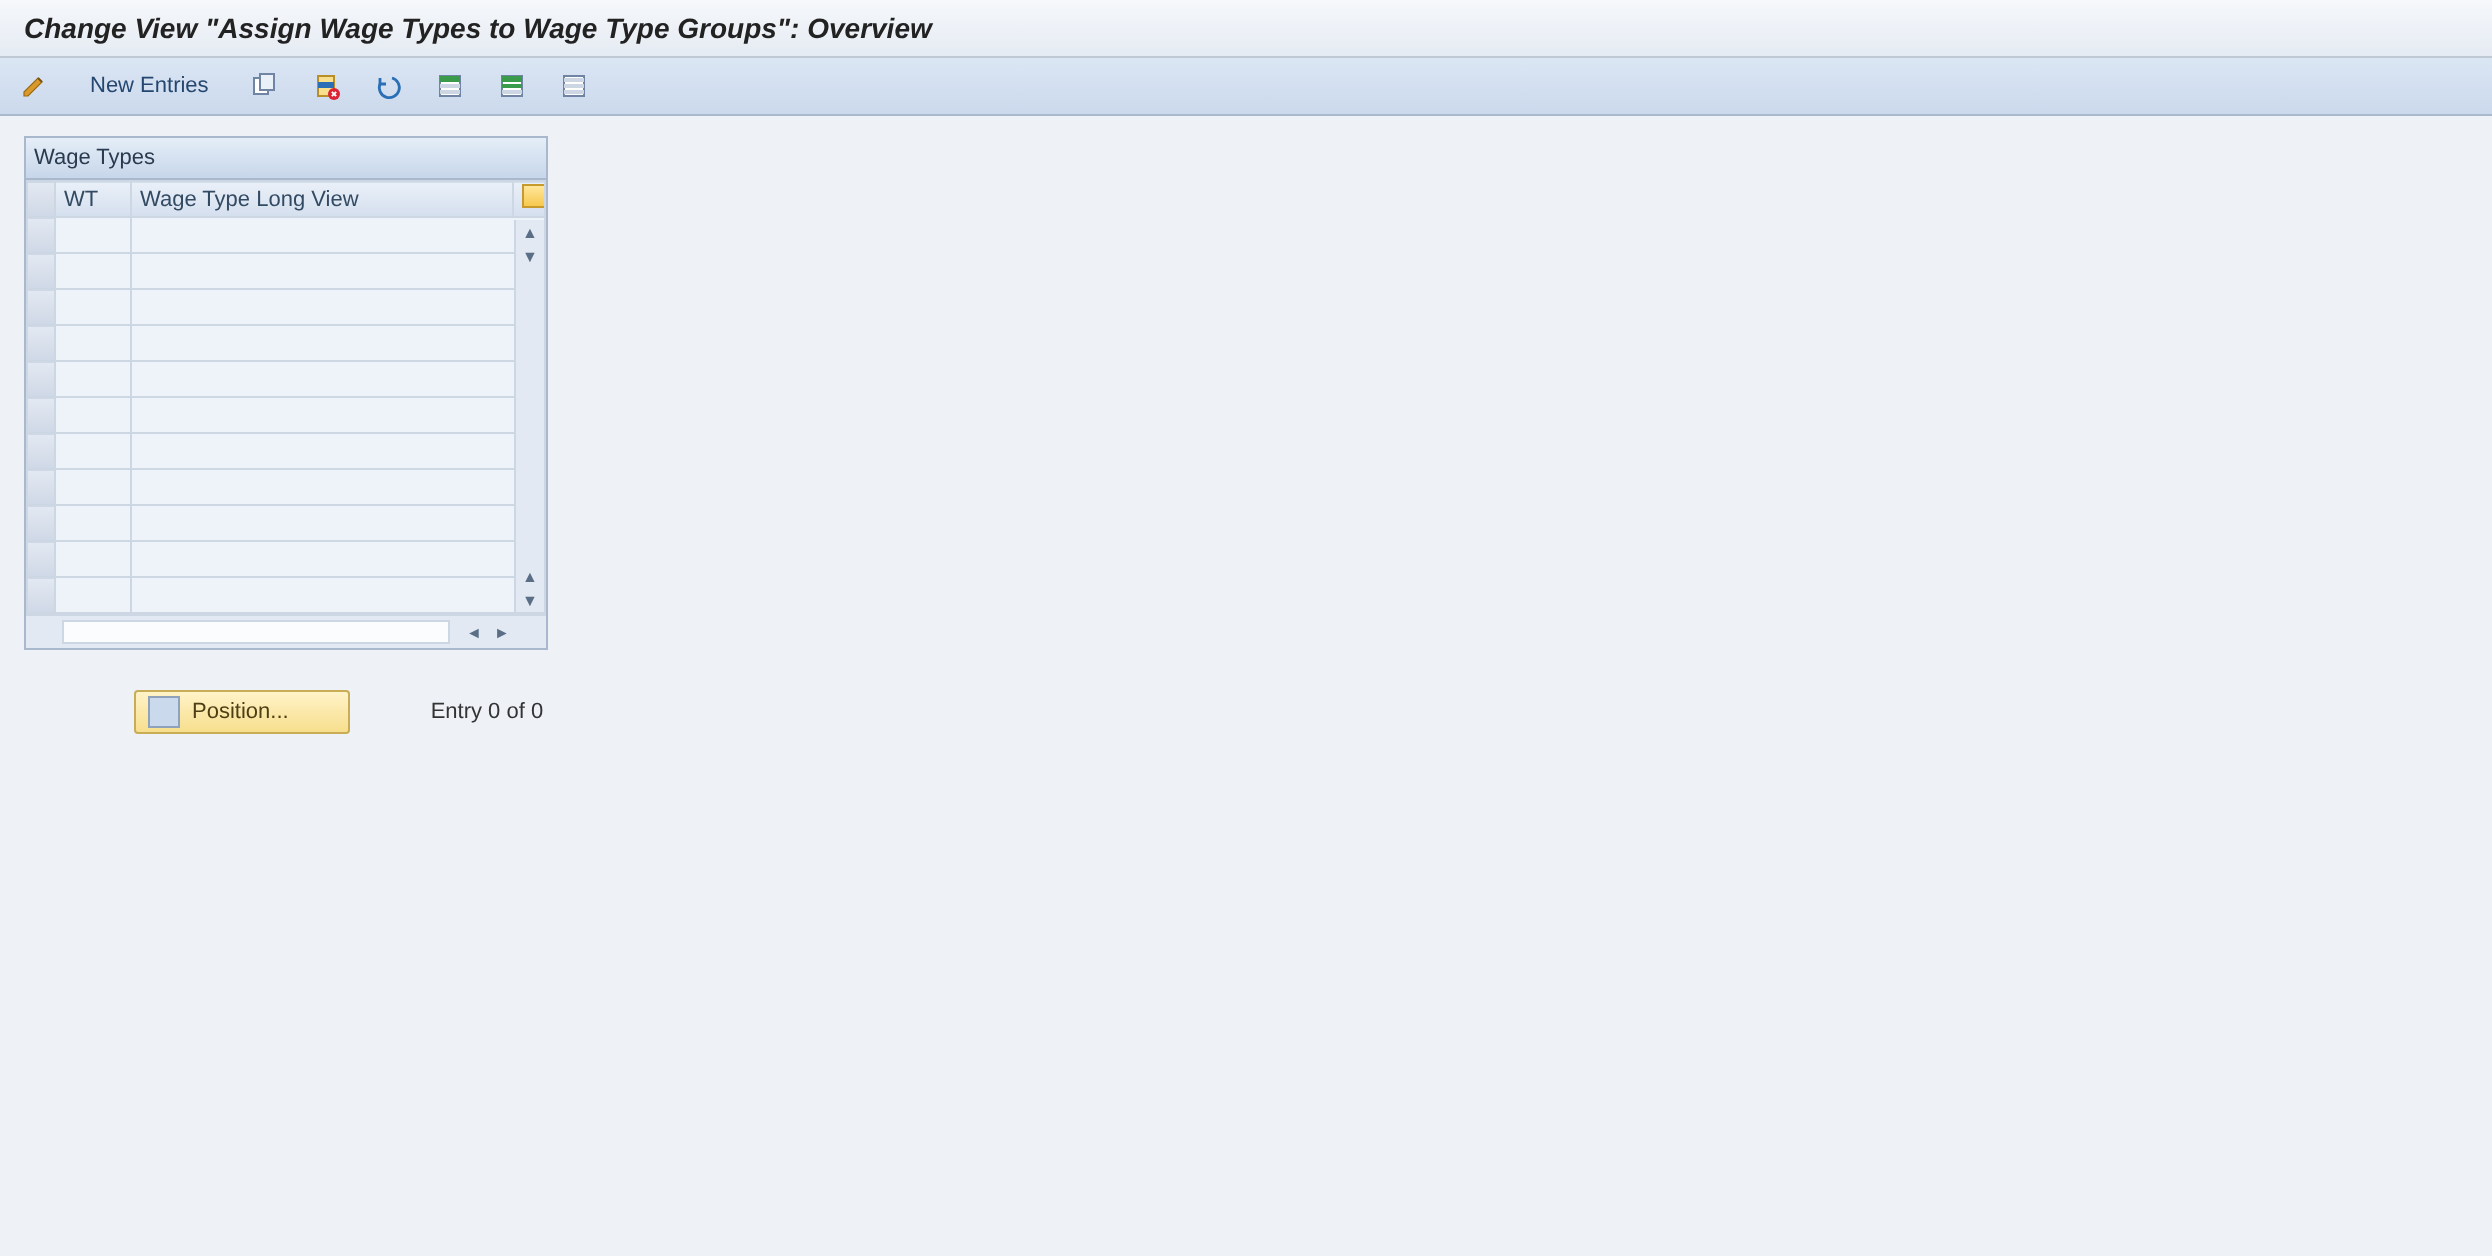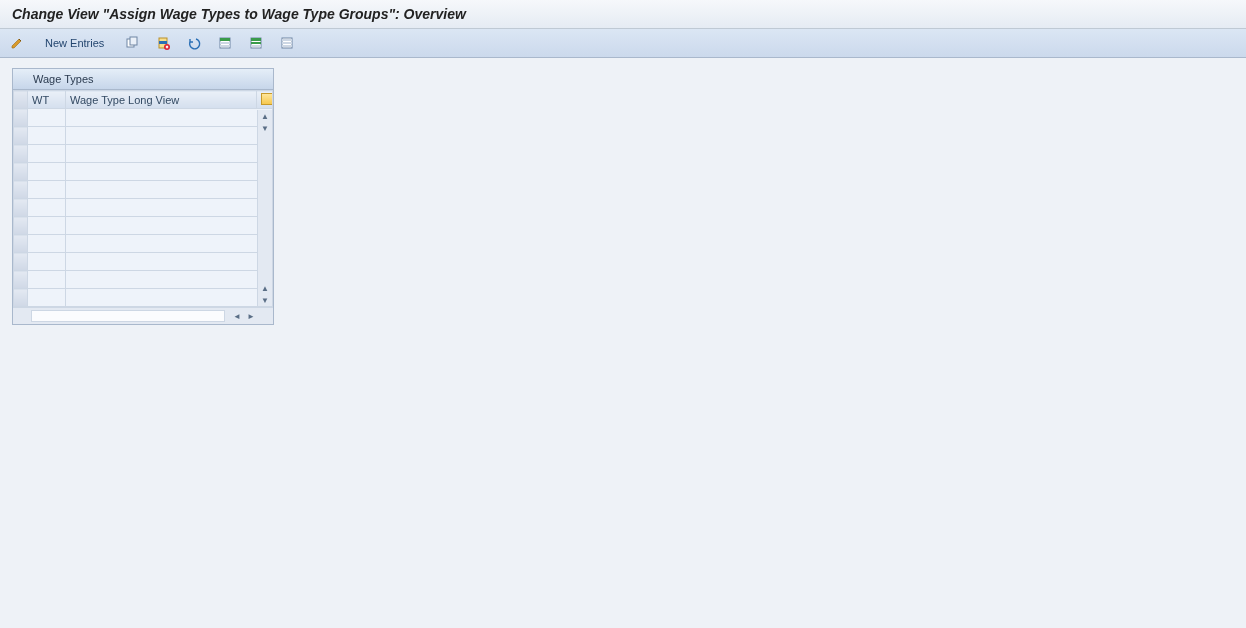--- a/index.html
+++ b/index.html
@@ -78,21 +78,21 @@
   }
   .panel {
     width: 260px;
     border: 1px solid #a9b8cc;
     background: #f4f7fb;
     box-shadow: 0 0 0 1px #dfe7f2 inset;
   }
   .panel-title {
     background: linear-gradient(#e5eef8, #c7d6ea);
     border-bottom: 1px solid #a9b8cc;
-    padding: 4px 20px;
+    padding: 4px 4px;
     color: #2a3a4f;
     font-size: 11px;
   }
   .gridwrap {
     position: relative;
   }
   table.sap-grid {
     border-collapse: collapse;
     width: 100%;
     table-layout: fixed;
@@ -340,14 +340,21 @@
         </div>
       </div>
       <div class="hscroll">
         <div class="track"></div>
         <div class="arrow-btn">◄</div>
         <div class="arrow-btn">►</div>
       </div>
     </div>
   </div>
 
+  <div class="footer-row">
+    <span class="position-btn">
+      <span class="picn"></span>
+      <span>Position...</span>
+    </span>
+    <span class="entry-text">Entry 0 of 0</span>
+  </div>
 
 </div>
 
 </body></html>

